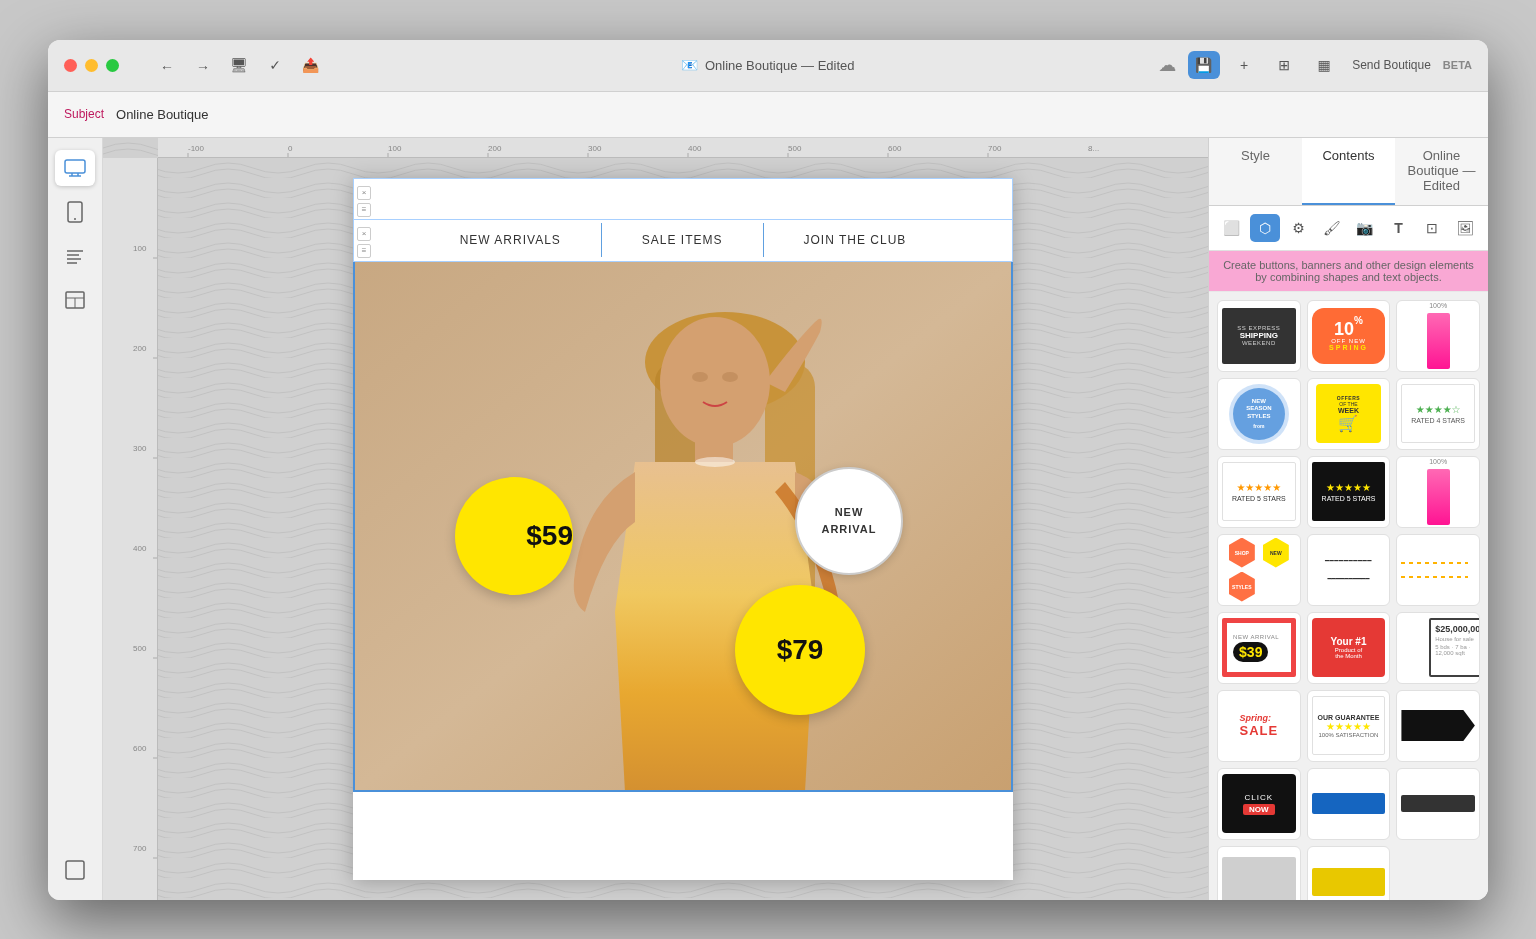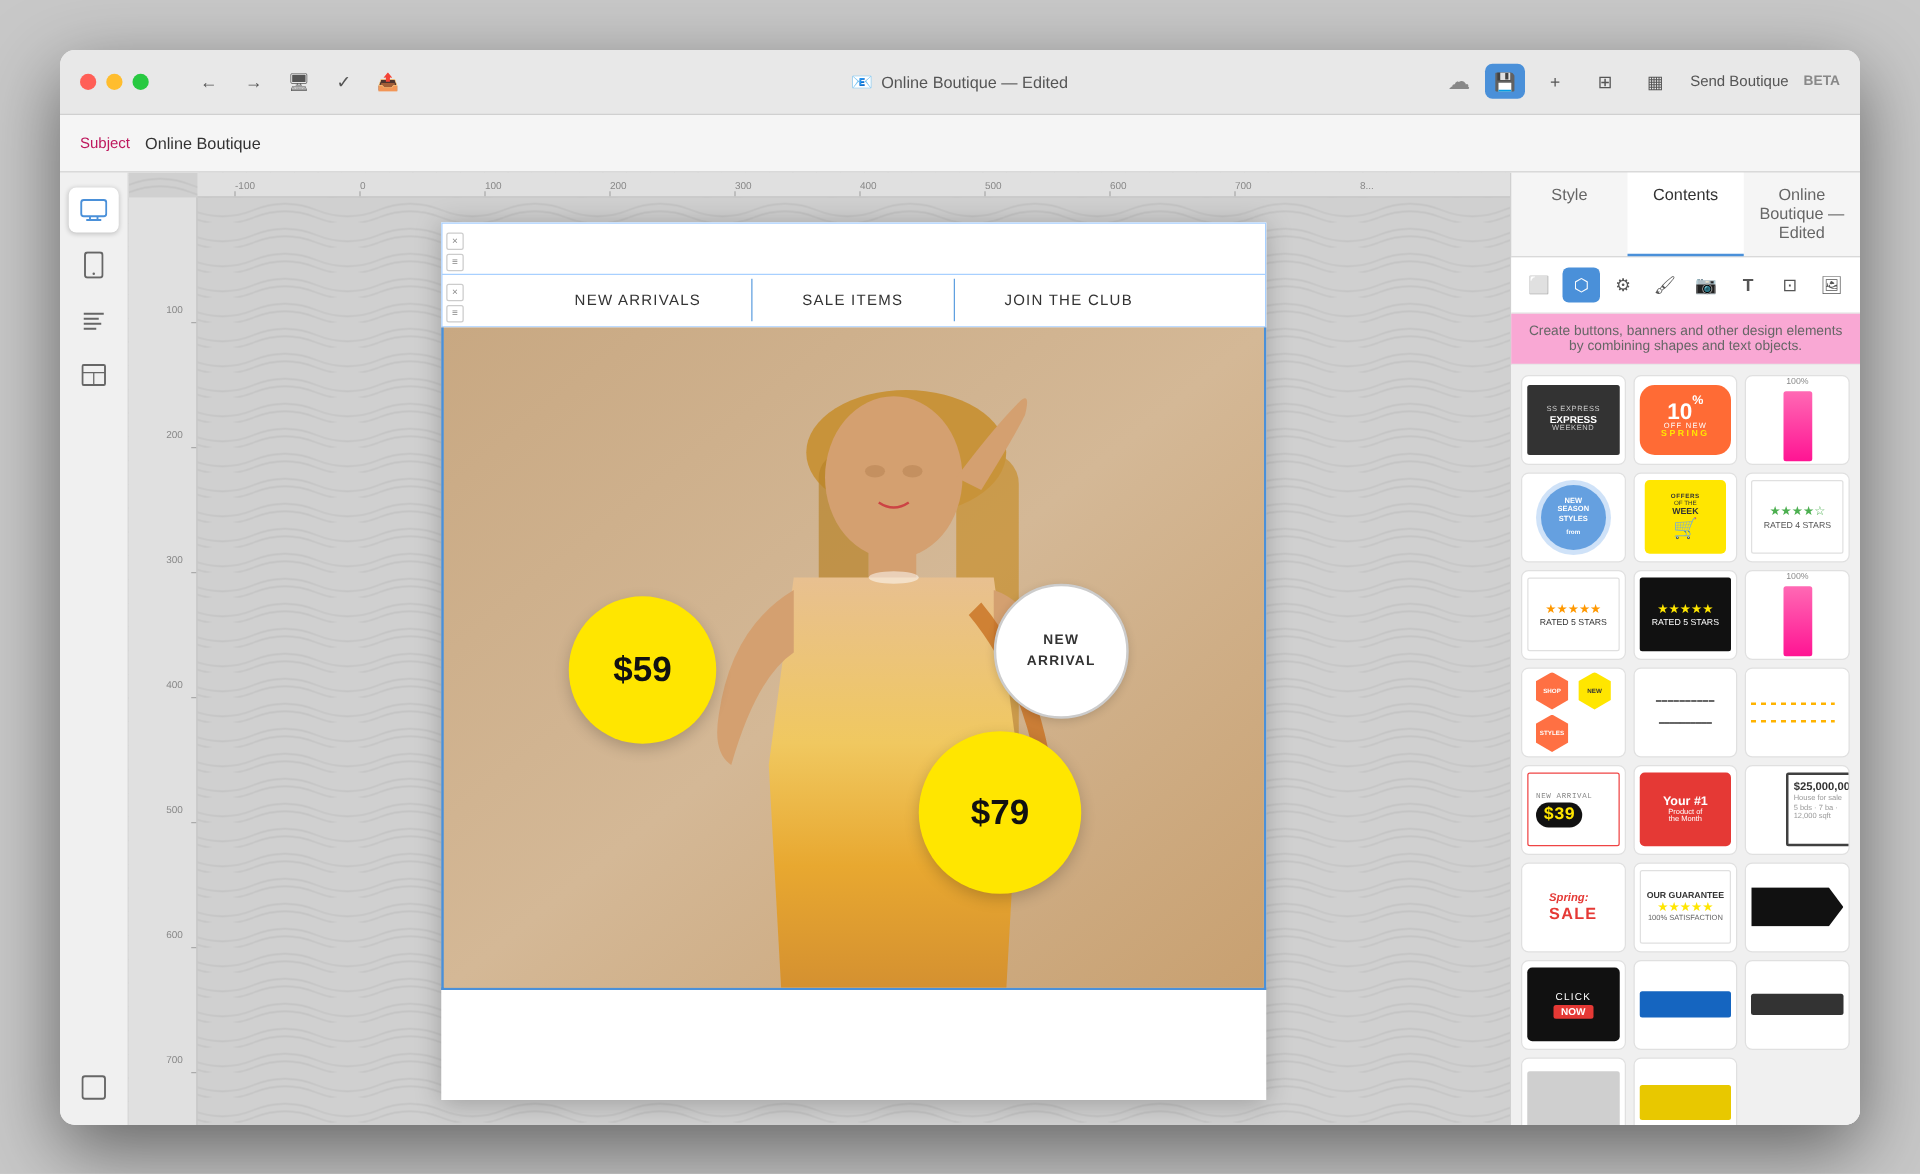--- a/index.html
+++ b/index.html
@@ -387,31 +387,30 @@
 
     .shape-dividers {
       width: 90%;
       display: flex;
       flex-direction: column;
       gap: 6px;
     }
 
     .shape-new-arrival-small {
       background: white;
-      border: 1px solid #ef4444;
+      border: 5px solid #ef4444;
       width: 90%;
       height: 85%;
       border-radius: 2px;
       display: flex;
       flex-direction: column;
       align-items: flex-start;
       justify-content: center;
       padding: 6px;
       gap: 2px;
-      font-family: Liberation Mono, monospace;
     }
     .shape-new-arrival-small .tag { font-size: 6px; color: #888; letter-spacing: 0.5px; text-transform: uppercase; }
     .shape-new-arrival-small .price { font-size: 14px; font-weight: 700; color: #FFE600; background: #111; padding: 2px 6px; border-radius: 10px; }
 
     .shape-product-month {
       background: #e53935;
       color: white;
       width: 90%;
       height: 85%;
       border-radius: 4px;
@@ -685,21 +684,21 @@
               <ellipse cx="360" cy="200" rx="20" ry="5" fill="white" opacity="0.5"></ellipse>
 
               <path d="M410,120 Q440,80 460,60 Q470,50 465,70 Q455,90 430,130 Z" fill="#d4a070"></path>
 
               <ellipse cx="345" cy="115" rx="8" ry="5" fill="#c49060"></ellipse>
               <ellipse cx="375" cy="115" rx="8" ry="5" fill="#c49060"></ellipse>
 
               <path d="M348,140 Q360,148 372,140" stroke="#cc4444" stroke-width="2" fill="none"></path>
             </svg>
 
-            <div style="position:absolute; width:118px; height:118px; border-radius:50%; background:#FFE600; display:flex; align-items:center; justify-content:center; bottom:195px; left:100px; font-size:28px; font-weight:800; color:#111; font-family:Arial,sans-serif; box-shadow:0 4px 12px rgba(0,0,0,0.2);">
+            <div style="position:absolute; width:118px; height:118px; border-radius:50%; background:#FFE600; display:flex; align-items:center; justify-content:flex-end; bottom:195px; left:100px; font-size:28px; font-weight:800; color:#111; font-family:Arial,sans-serif; box-shadow:0 4px 12px rgba(0,0,0,0.2);">
               <span>$59</span>
             </div>
 
             <div style="position:absolute; width:130px; height:130px; border-radius:50%; background:#FFE600; display:flex; align-items:center; justify-content:center; bottom:75px; left:380px; font-size:28px; font-weight:800; color:#111; font-family:Arial,sans-serif; box-shadow:0 4px 12px rgba(0,0,0,0.2);">
               <span>$79</span>
             </div>
 
             <div style="position:absolute; width:108px; height:108px; border-radius:50%; background:white; border:2px solid #ccc; display:flex; flex-direction:column; align-items:center; justify-content:center; bottom:215px; right:108px; font-size:11px; font-weight:700; letter-spacing:1px; text-transform:uppercase; color:#333; text-align:center; line-height:1.5; box-shadow:0 2px 8px rgba(0,0,0,0.15);">
               <span>NEW</span>
               <span>ARRIVAL</span>
@@ -729,21 +728,21 @@
         <button class="panel-tool-btn" style="font-size:14px;">🖼</button>
       </div>
 
       <div class="panel-description">Create buttons, banners and other design elements by combining shapes and text objects.</div>
 
       <div class="shapes-grid">
 
         <div class="shape-item">
           <div class="shape-shipping">
             <div class="top">SS EXPRESS</div>
-            <div class="main">EXPRESS</div>
+            <div class="main">SHIPPING</div>
             <div class="top">WEEKEND</div>
           </div>
         </div>
         <div class="shape-item">
           <div class="shape-10off">
             <div style="display:flex; align-items:flex-start; line-height:1;">
               <span class="num">10</span>
                 <span class="pct">%</span>
             </div>
             <div style="font-size:6px; letter-spacing:1px;">OFF NEW</div>

